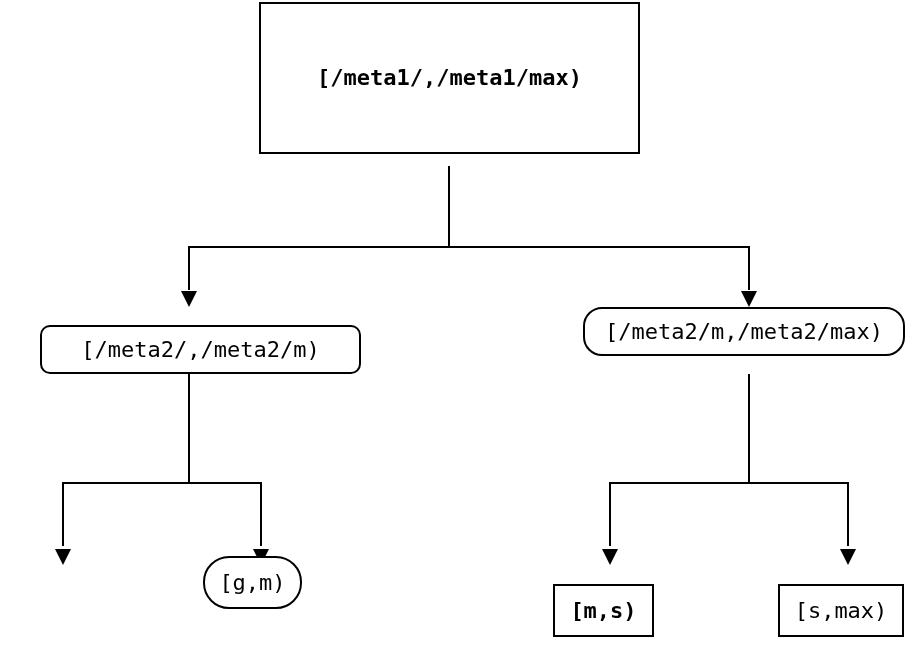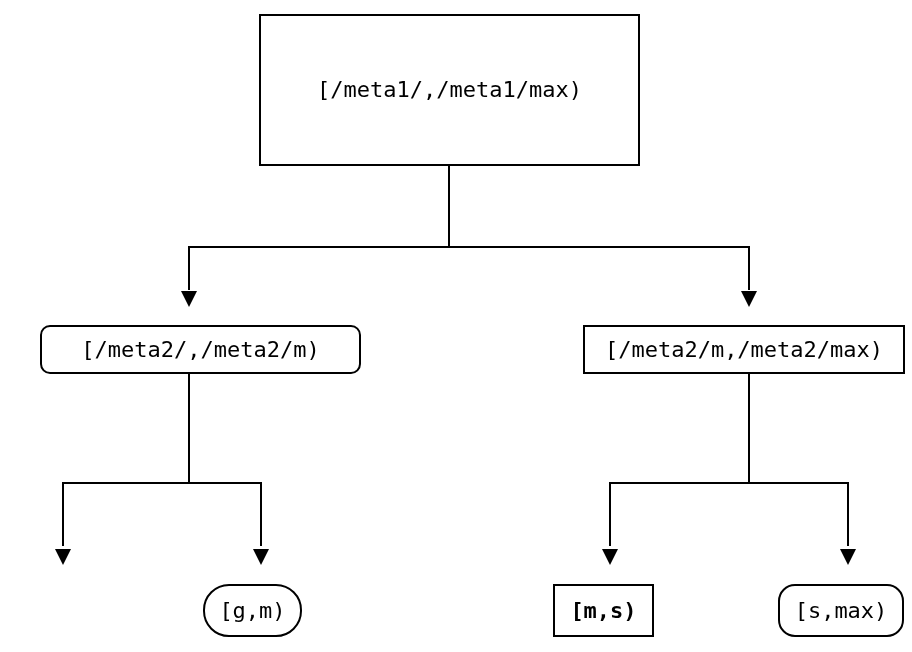--- a/index.html
+++ b/index.html
@@ -39,46 +39,46 @@
     border-left: 8px solid transparent;
     border-right: 8px solid transparent;
     border-top: 16px solid #000000;
   }
 </style>
 </head>
 <body>
 
 <div class="canvas">
 
-  <div class="node" style="left:259px; top:14px; width:381px; height:152px;">[/meta1/,/meta1/max)</div>
+  <div class="node" style="left:259px; top:2px; width:381px; height:152px;font-weight:bold;">[/meta1/,/meta1/max)</div>
 
   <div class="line" style="left:448px; top:166px; width:2px; height:81px;"></div>
 
   <div class="line" style="left:188px; top:246px; width:562px; height:2px;"></div>
 
   <div class="line" style="left:188px; top:248px; width:2px; height:42px;"></div>
   <div class="arrow" style="left:181px; top:291px;"></div>
 
   <div class="line" style="left:748px; top:248px; width:2px; height:42px;"></div>
   <div class="arrow" style="left:741px; top:291px;"></div>
 
   <div class="node" style="left:40px; top:325px; width:321px; height:49px;border-radius:10px;">[/meta2/,/meta2/m)</div>
-  <div class="node" style="left:583px; top:325px; width:322px; height:49px;">[/meta2/m,/meta2/max)</div>
+  <div class="node" style="left:583px; top:307px; width:322px; height:49px;border-radius:19px;">[/meta2/m,/meta2/max)</div>
 
   <div class="line" style="left:188px; top:374px; width:2px; height:109px;"></div>
   <div class="line" style="left:62px; top:482px; width:200px; height:2px;"></div>
   <div class="line" style="left:62px; top:484px; width:2px; height:62px;"></div>
   <div class="arrow" style="left:55px; top:549px;"></div>
   <div class="line" style="left:260px; top:484px; width:2px; height:62px;"></div>
   <div class="arrow" style="left:253px; top:549px;"></div>
 
   <div class="line" style="left:748px; top:374px; width:2px; height:109px;"></div>
   <div class="line" style="left:609px; top:482px; width:240px; height:2px;"></div>
   <div class="line" style="left:609px; top:484px; width:2px; height:62px;"></div>
   <div class="arrow" style="left:602px; top:549px;"></div>
   <div class="line" style="left:847px; top:484px; width:2px; height:62px;"></div>
   <div class="arrow" style="left:840px; top:549px;"></div>
 
-  <div class="node" style="left:203px; top:584px; width:99px; height:53px;border-radius:26px;">[g,m)</div>
+  <div class="node" style="left:203px; top:556px; width:99px; height:53px;border-radius:26px;">[g,m)</div>
   <div class="node" style="left:553px; top:584px; width:101px; height:53px;font-weight:bold;">[m,s)</div>
-  <div class="node" style="left:778px; top:584px; width:126px; height:53px;border-radius:17px;">[s,max)</div>
+  <div class="node" style="left:778px; top:584px; width:126px; height:53px;">[s,max)</div>
 
 </div>
 
 </body></html>

